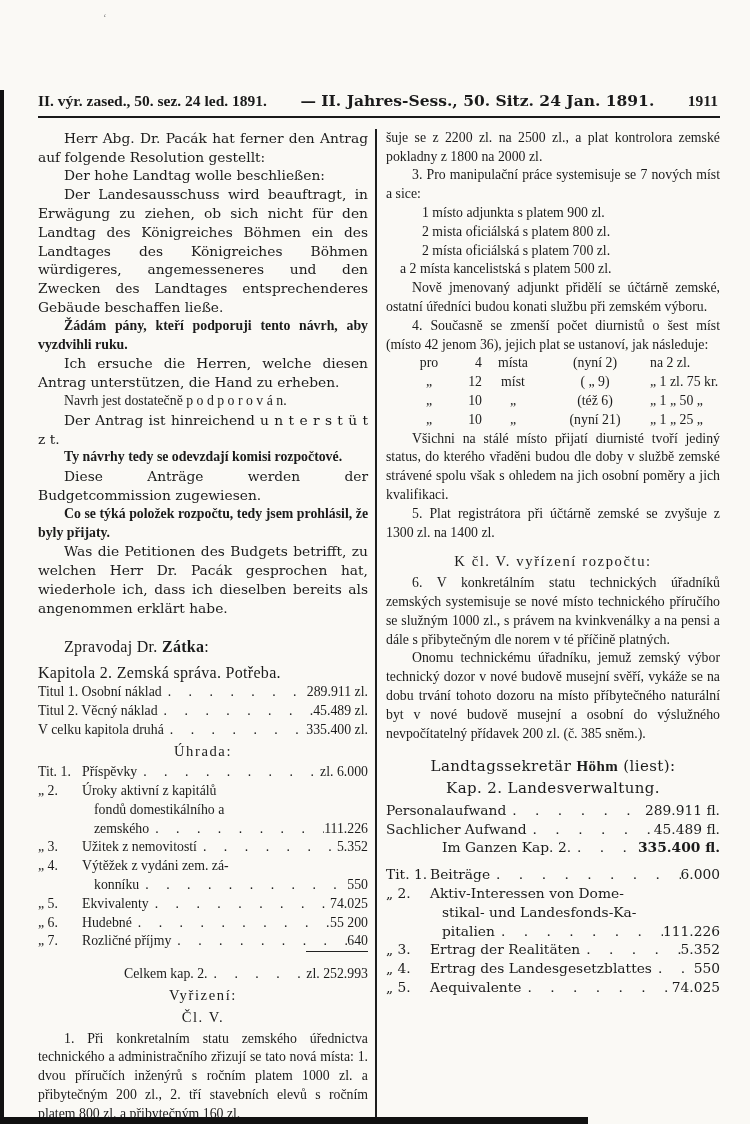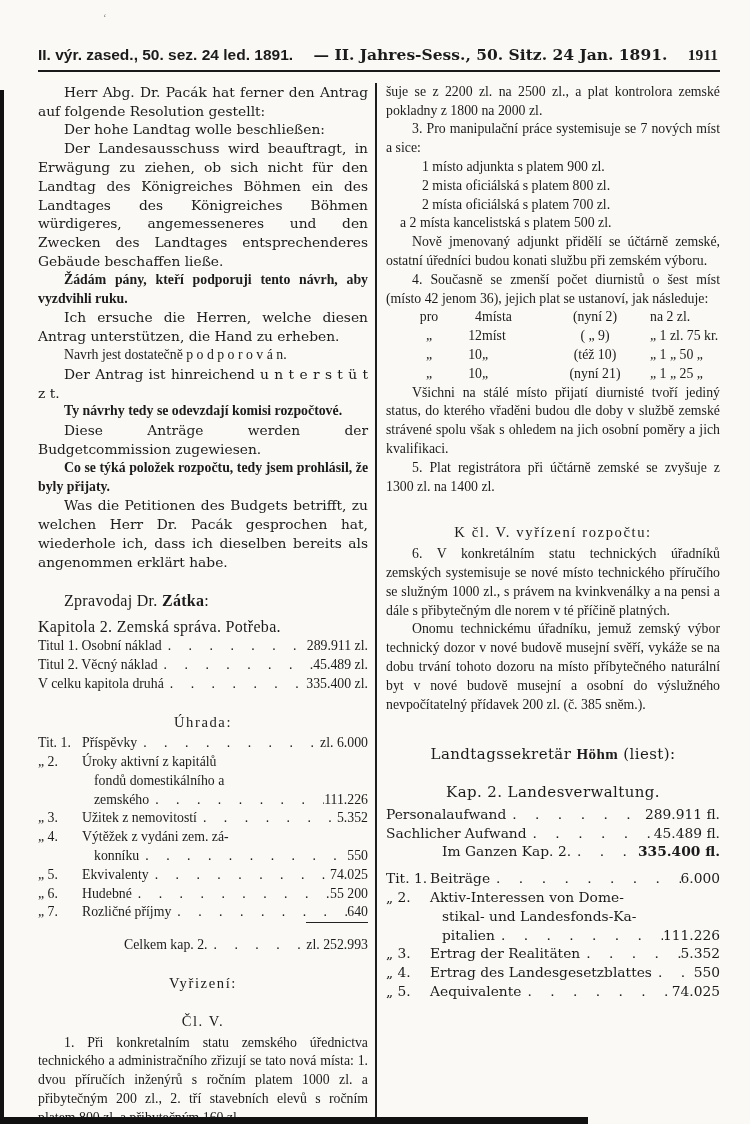--- a/index.html
+++ b/index.html
@@ -14,38 +14,38 @@
   .edge-bottom{position:absolute; left:0; top:1117px; width:588px; height:7px; background:#111;}
   .speck{position:absolute; left:103px; top:8px; color:#888; font-size:11px;}
 
   
   .hdr{
     display:flex; justify-content:space-between; align-items:baseline;
     margin:46px 30px 0 38px; padding:0 2px 5px 0;
     border-bottom:2.2px solid #191919;
     font-weight:bold; font-size:15.5px; white-space:nowrap;
   }
-  .hdr-cz{font-family:Liberation Sans, sans-serif;text-align:right;}
+  .hdr-cz{font-family:Liberation Serif, serif;text-align:right;}
   .hdr-de{font-family:"DejaVu Serif",serif;}
-  .hdr-page{font-family:"Liberation Serif",serif;}
+  .hdr-page{font-family:"Liberation Serif",serif;margin-top:46px;}
 
   
   .cols{display:flex; margin:11px 30px 0 38px; align-items:stretch;}
   .col-left{flex:0 0 330px; padding-right:7px; min-width:0;}
   .divider{flex:0 0 2px; background:#1d1d1d;}
   .col-right{flex:1 1 auto; padding-left:9px; min-width:0;}
 
   
   .p{text-align:justify;}
   .p.ind{text-indent:26px;}
   .bold{font-weight:bold;}
   .frak{font-family:"DejaVu Serif",serif;}
   .antiq{font-family:"Liberation Serif",serif;}
   .big{font-size:16px; margin-top:8px; letter-spacing:0.3px;}
-  .h{text-align:center; margin:19px 0 3px; letter-spacing:1.6px; font-size:14.6px;}
+  .h{text-align:center; margin:2px 0 3px; letter-spacing:1.6px; font-size:14.6px;}
   .h.frak{letter-spacing:0.4px; font-size:15px;}
   .spacer{width:100%;}
 
   
   .lrow{width:100%;}
   .lline{display:flex; align-items:baseline;}
   .lnum{flex:0 0 44px; white-space:nowrap;}
   .llab{flex:0 0 auto; white-space:nowrap;}
   .dots{
     flex:1 1 auto; overflow:hidden; white-space:nowrap;
@@ -55,21 +55,21 @@
   .lval.total{border-top:1.3px solid #222; padding-top:13px;}
 
   
   .iline{white-space:nowrap;}
 
   
   .dgrid{display:grid; grid-template-columns:50px 28px 62px 96px auto; padding-left:18px;}
   .dcell{white-space:nowrap;}
   .dcell.c0{text-align:center;}
   .dcell.c1{text-align:right;}
-  .dcell.c2{text-align:left;}
+  .dcell.c2{text-align:center;}
   .dcell.c3{text-align:center; padding-left:6px;}
   .dcell.c4{text-align:left; padding-left:10px;}
 </style>
 </head>
 <body>
 
 <div class="page">
   <div class="edge-left"></div>
   <div class="edge-bottom"></div>
   <div class="speck">ʻ</div>
@@ -214,21 +214,21 @@
           <span class="dcell c3">(nyní 2)</span>
           <span class="dcell c4">na 2 zl.</span>
           <span class="dcell c0">„</span>
           <span class="dcell c1">12</span>
           <span class="dcell c2">míst</span>
           <span class="dcell c3">( „ 9)</span>
           <span class="dcell c4">„ 1 zl. 75 kr.</span>
           <span class="dcell c0">„</span>
           <span class="dcell c1">10</span>
           <span class="dcell c2">„</span>
-          <span class="dcell c3">(též 10)</span>
+          <span class="dcell c3">(též 6)</span>
           <span class="dcell c4">„ 1 „ 50 „</span>
           <span class="dcell c0">„</span>
           <span class="dcell c1">10</span>
           <span class="dcell c2">„</span>
           <span class="dcell c3">(nyní 21)</span>
           <span class="dcell c4">„ 1 „ 25 „</span>
         </div>
         <div class="p ind">Všichni na stálé místo přijatí diurnisté tvoří jediný status, do kterého vřaděni budou dle doby v službě zemské strávené spolu však s ohledem na jich osobní poměry a jich kvalifikaci.</div>
         <div class="p ind">5. Plat registrátora při účtárně zemské se zvyšuje z 1300 zl. na 1400 zl.</div>
         <div class="spacer" style="height: 8px;"></div>

